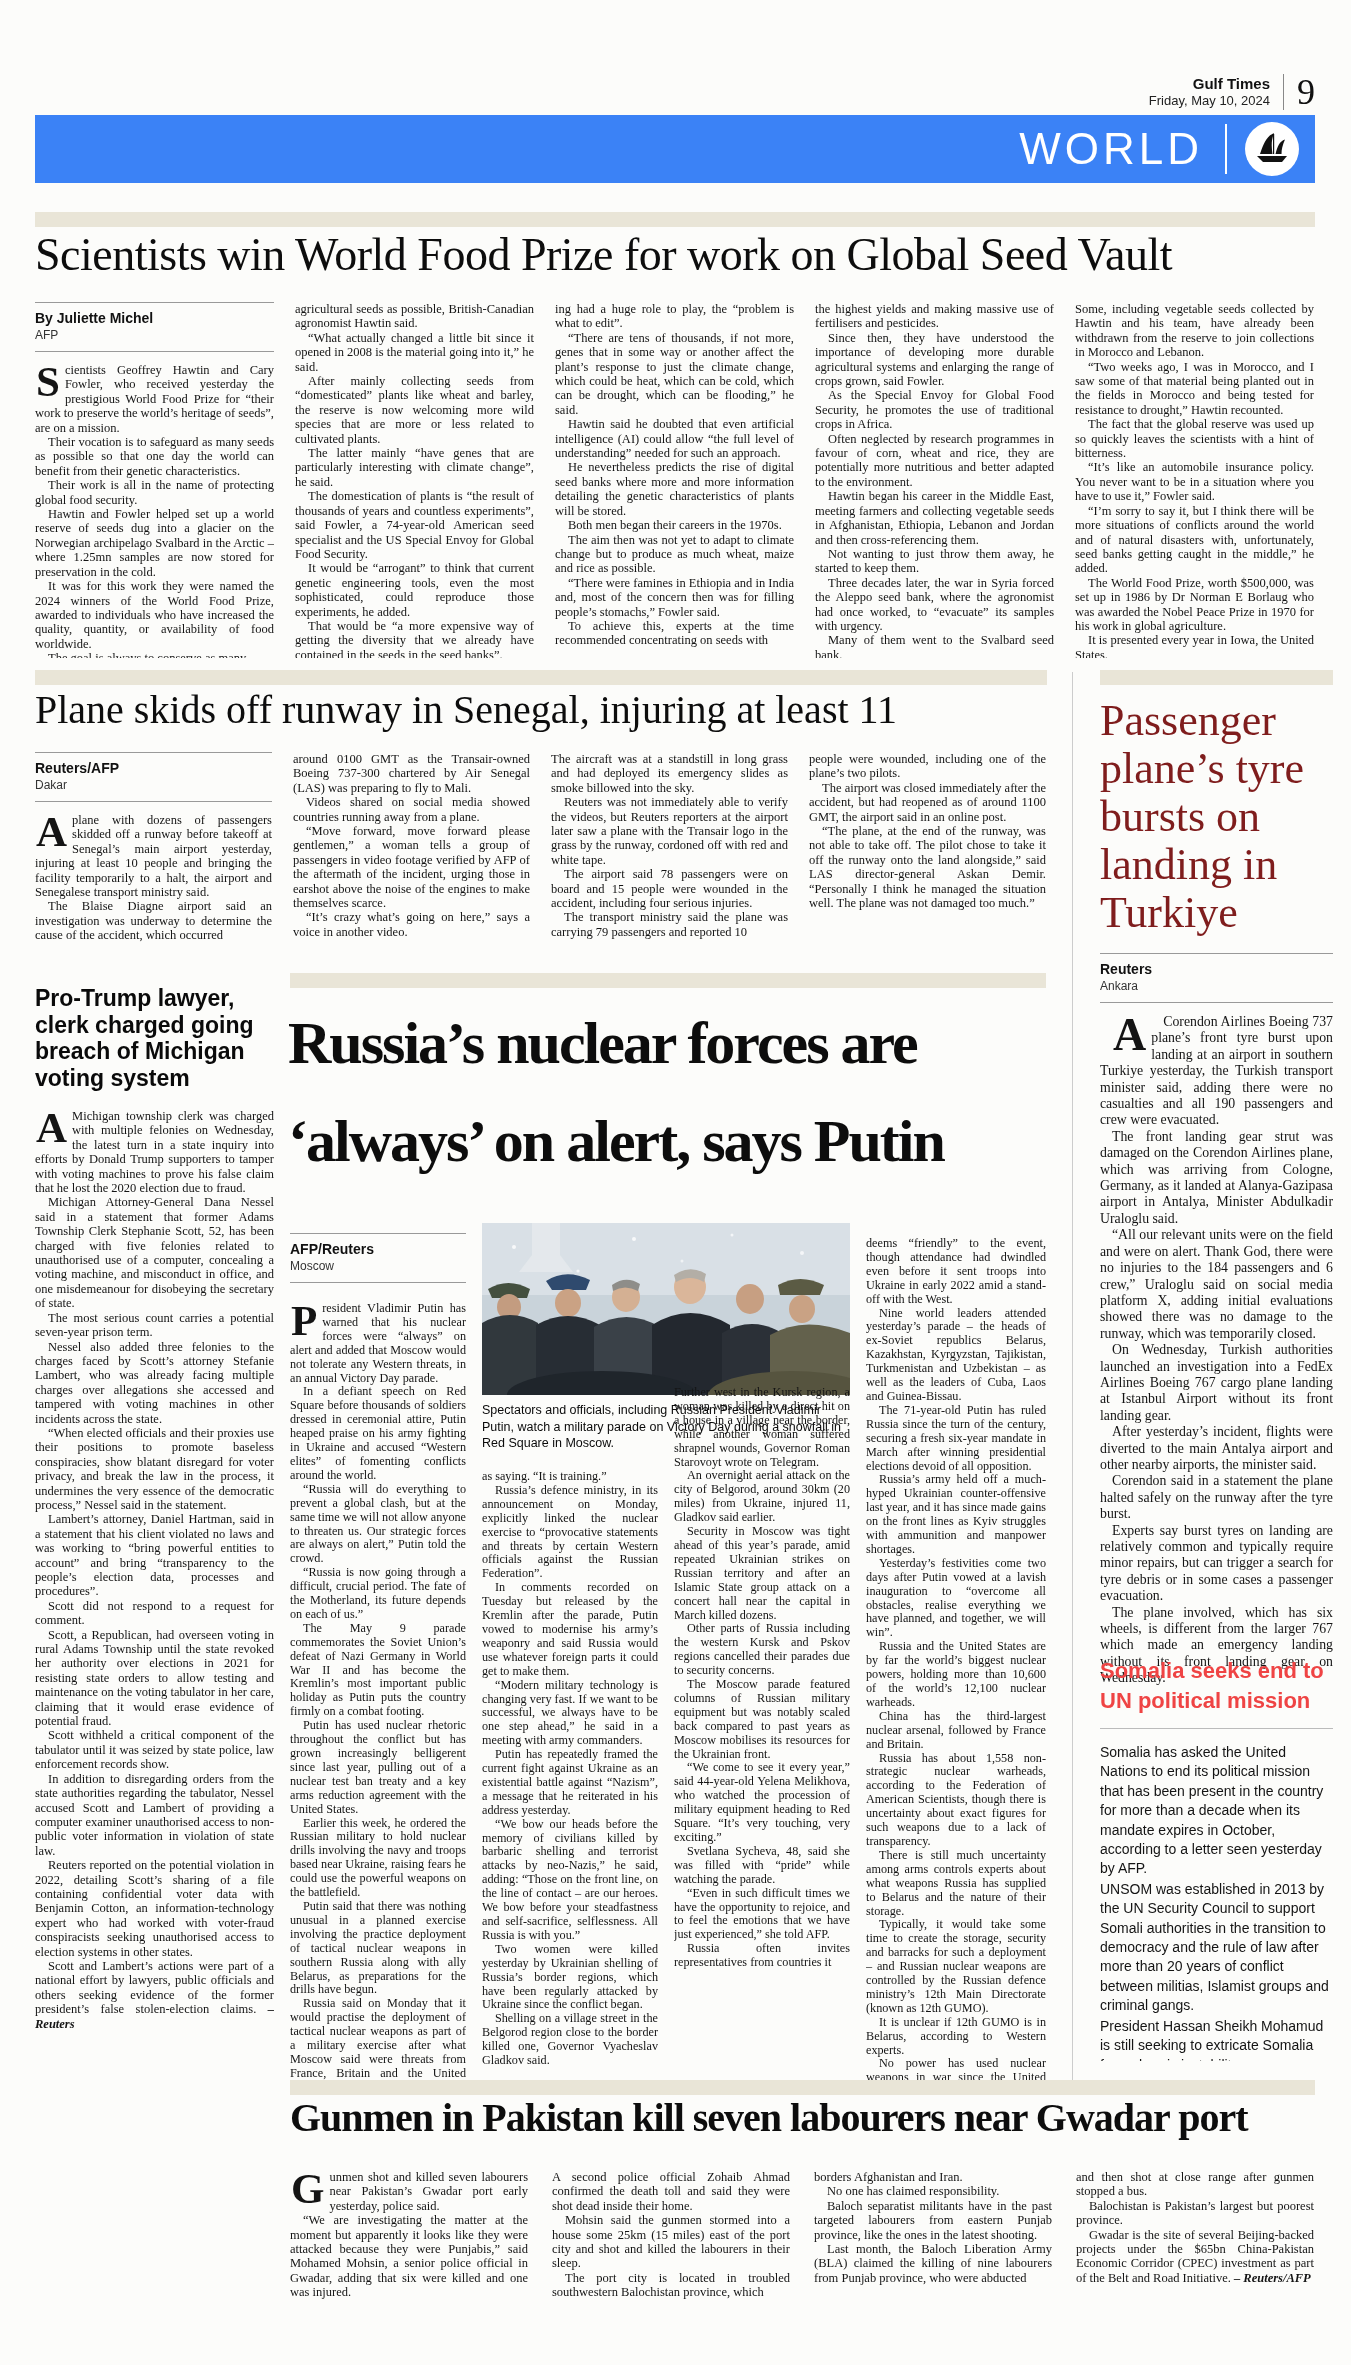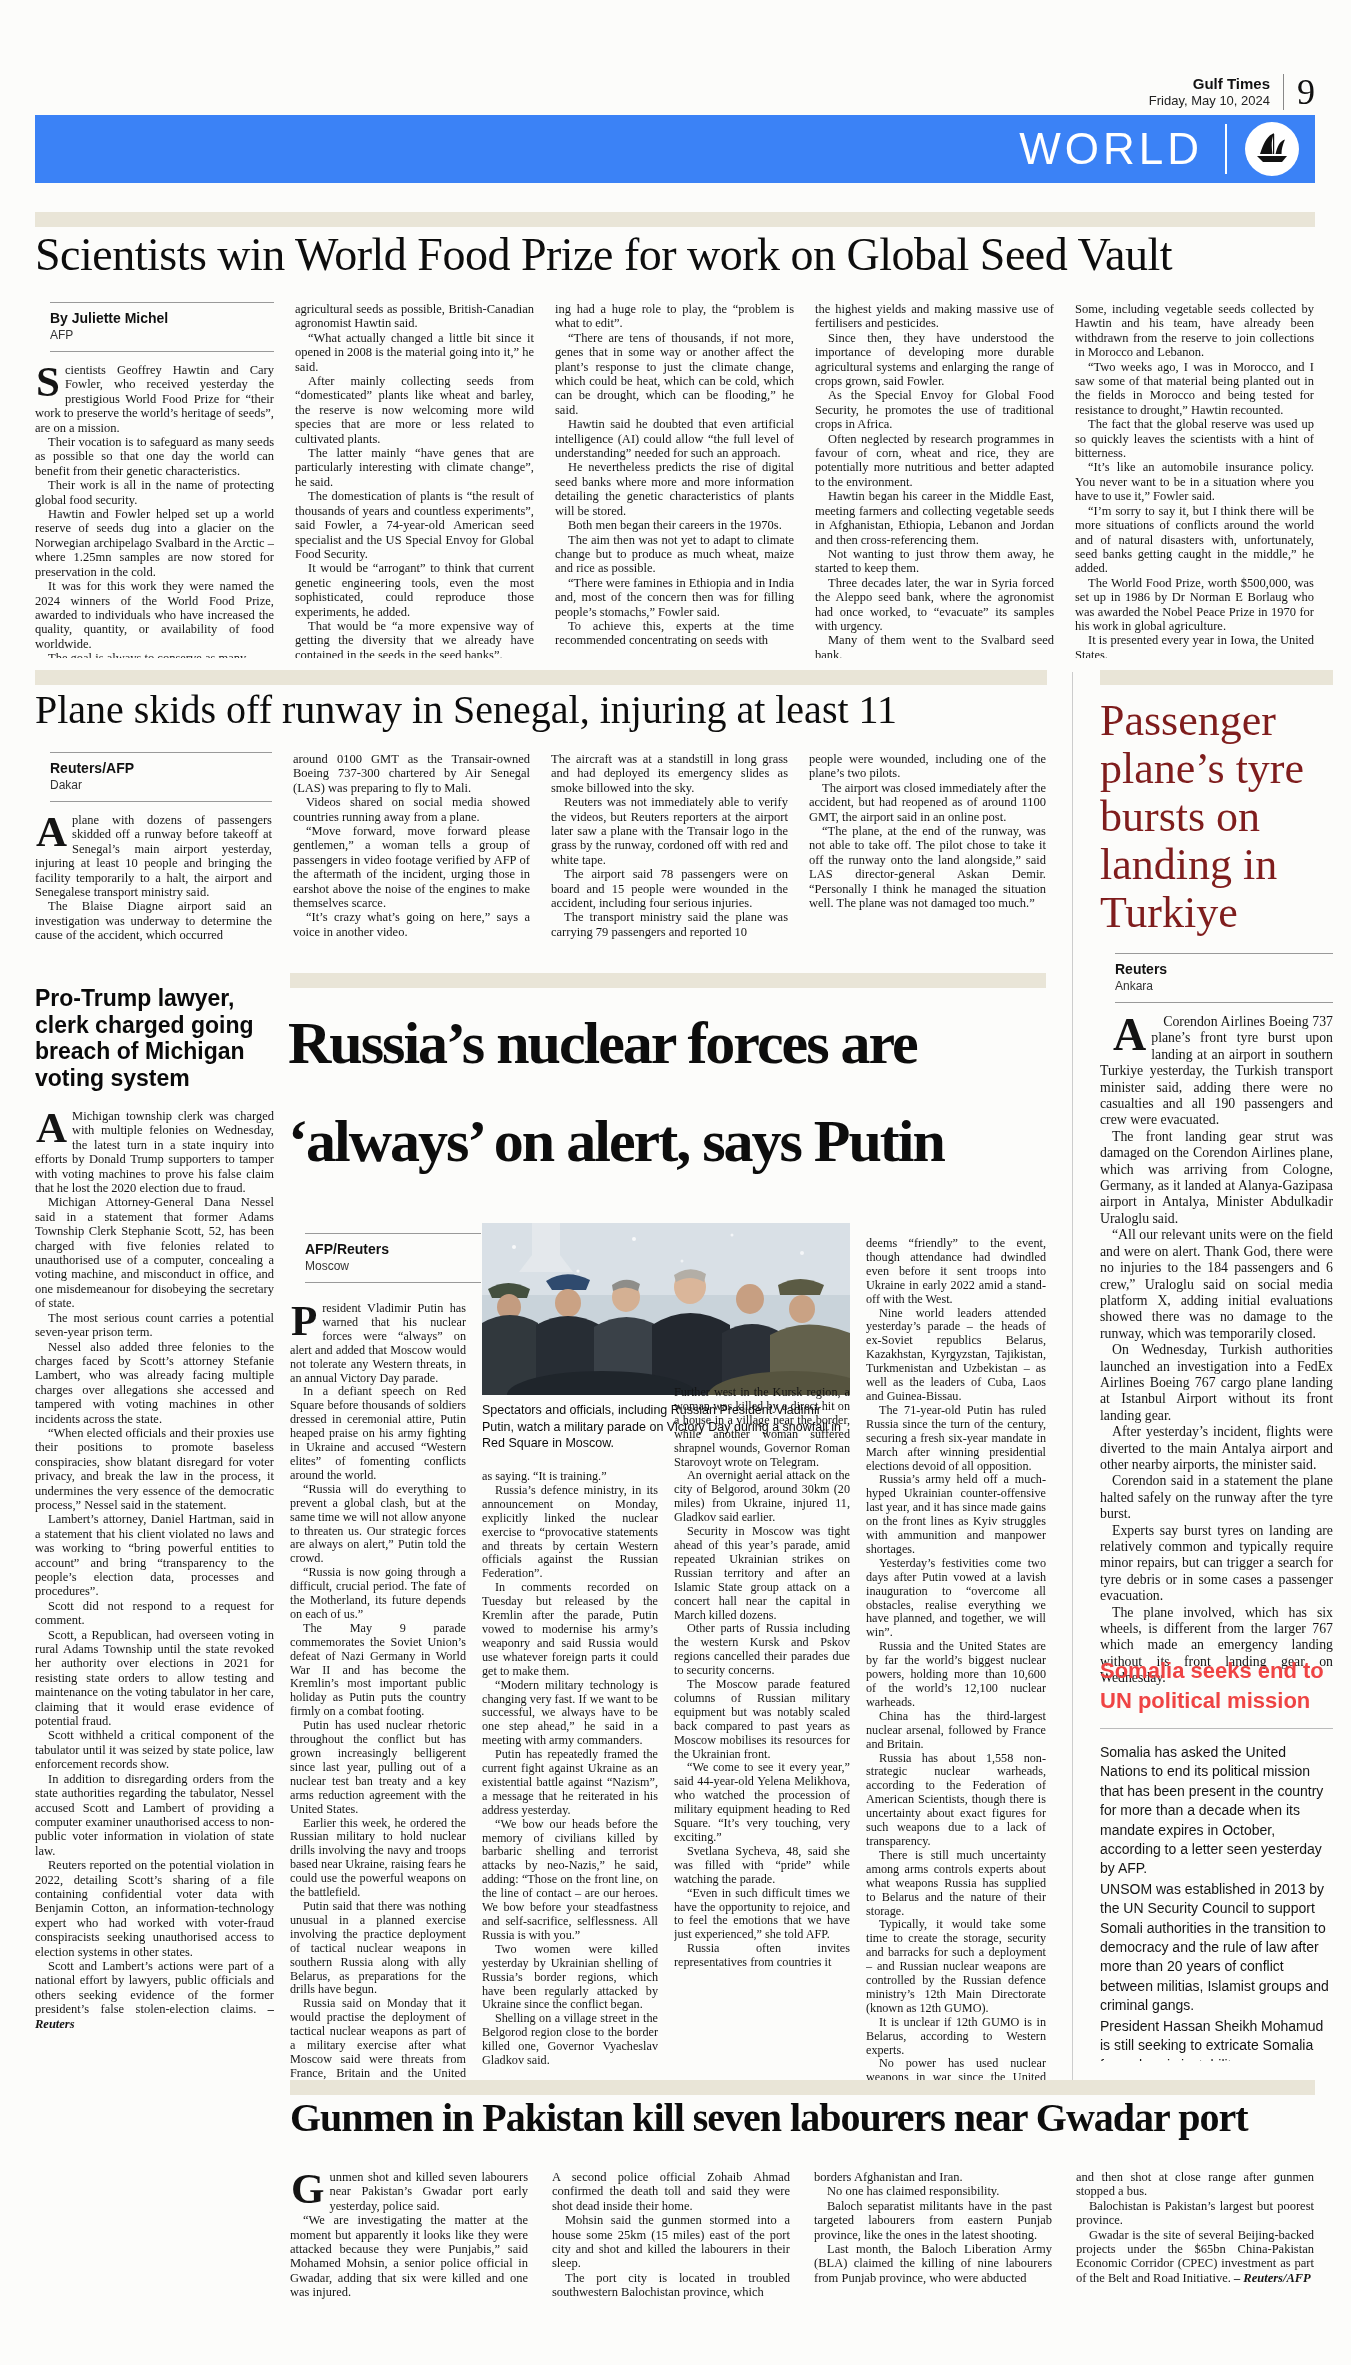--- a/index.html
+++ b/index.html
@@ -28,21 +28,21 @@
   
   .cols{position:absolute;display:flex;}
   .col{flex:none;overflow:hidden;font-size:12.5px;line-height:14.4px;text-align:justify;}
   .para{margin:0;text-indent:13px;}
   .para.first{text-indent:0;}
   .para.lead{text-indent:0;}
   .drop{float:left;font-size:43px;line-height:34px;padding:2px 5px 0 1px;font-weight:700;}
   .signoff{font-weight:bold;font-style:italic;}
 
   .byline{border-top:1px solid #999;border-bottom:1px solid #999;padding:7px 0 9px;margin-bottom:11px;
-          font-family:"Liberation Sans",sans-serif;text-align:left;margin-left:15px;}
+          font-family:"Liberation Sans",sans-serif;text-align:left;}
   .byline-name{font-weight:bold;font-size:14px;line-height:16px;color:#111;}
   .byline-agency{font-size:12px;line-height:14px;color:#333;margin-top:2px;}
 
   
   #k1{left:35px;top:212px;width:1280px;}
   #hl1{left:35px;top:228px;width:1280px;font-size:46px;letter-spacing:-0.5px;white-space:nowrap;}
   #a1cols{left:35px;top:302px;width:1280px;height:356px;gap:21px;}
   #a1cols .col{width:239px;}
 
   

